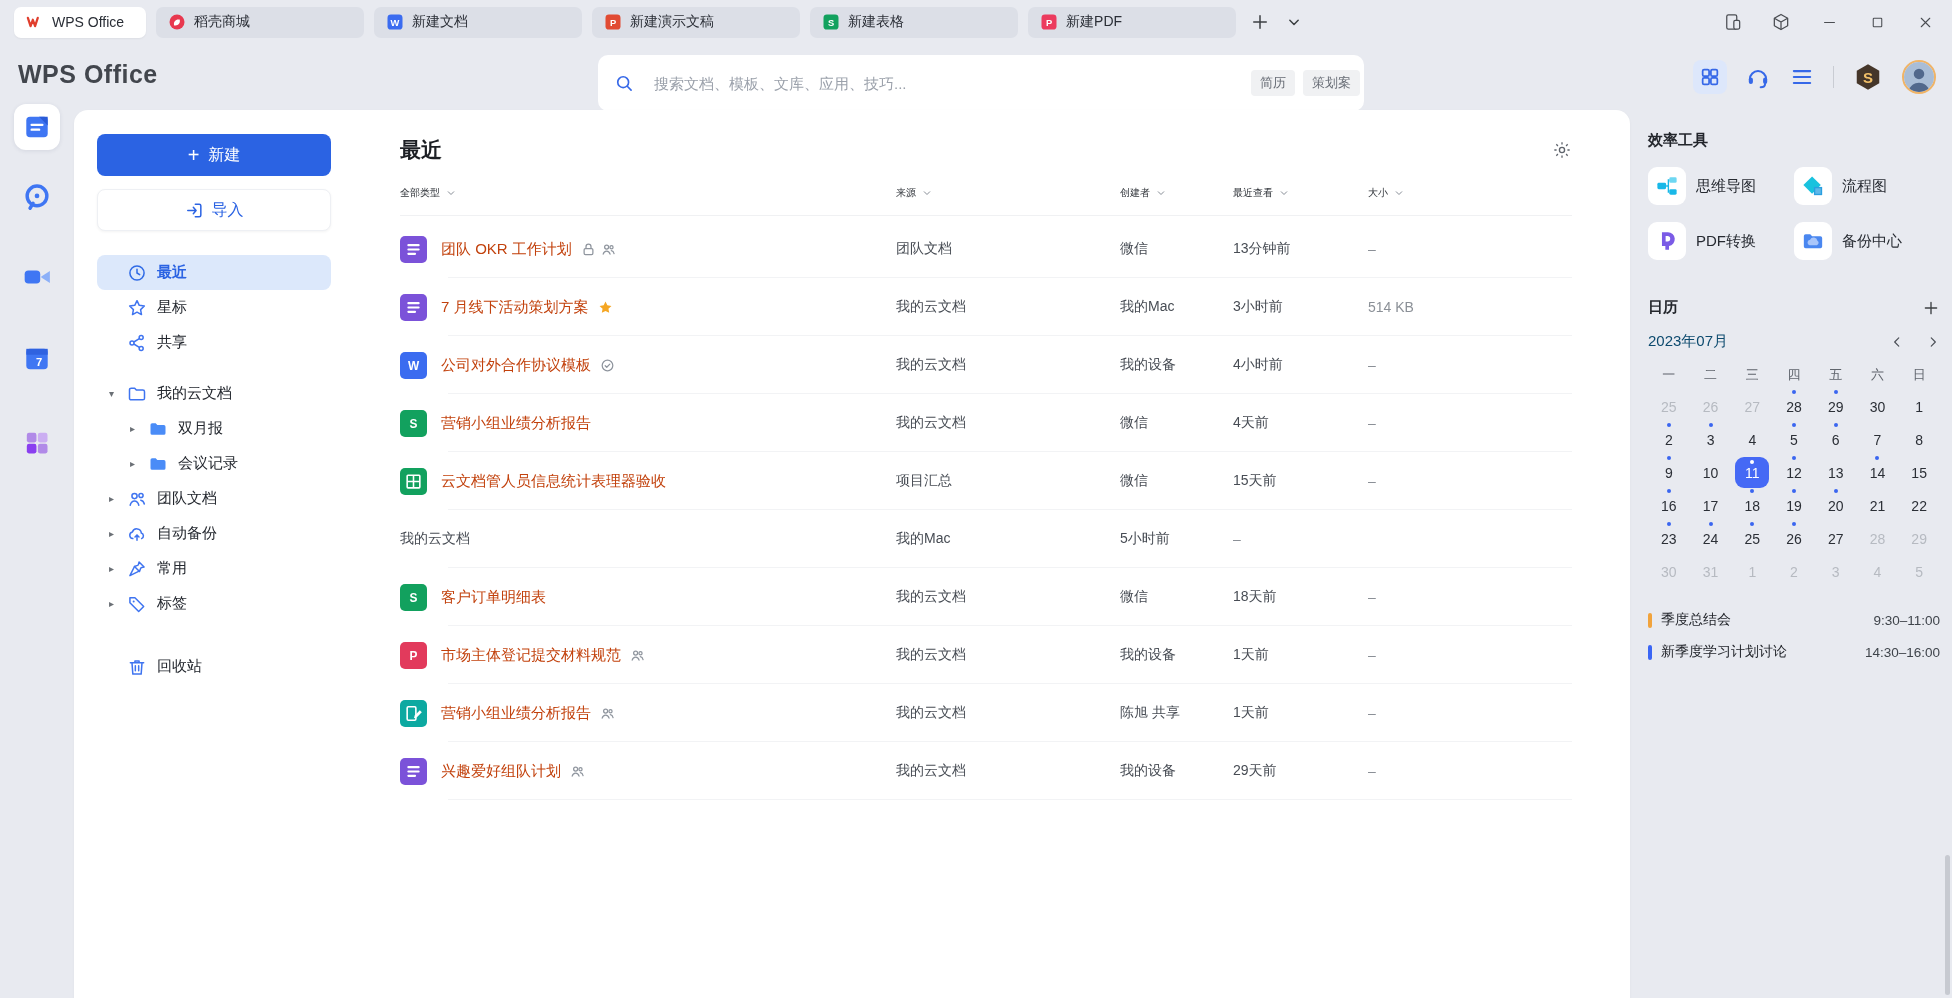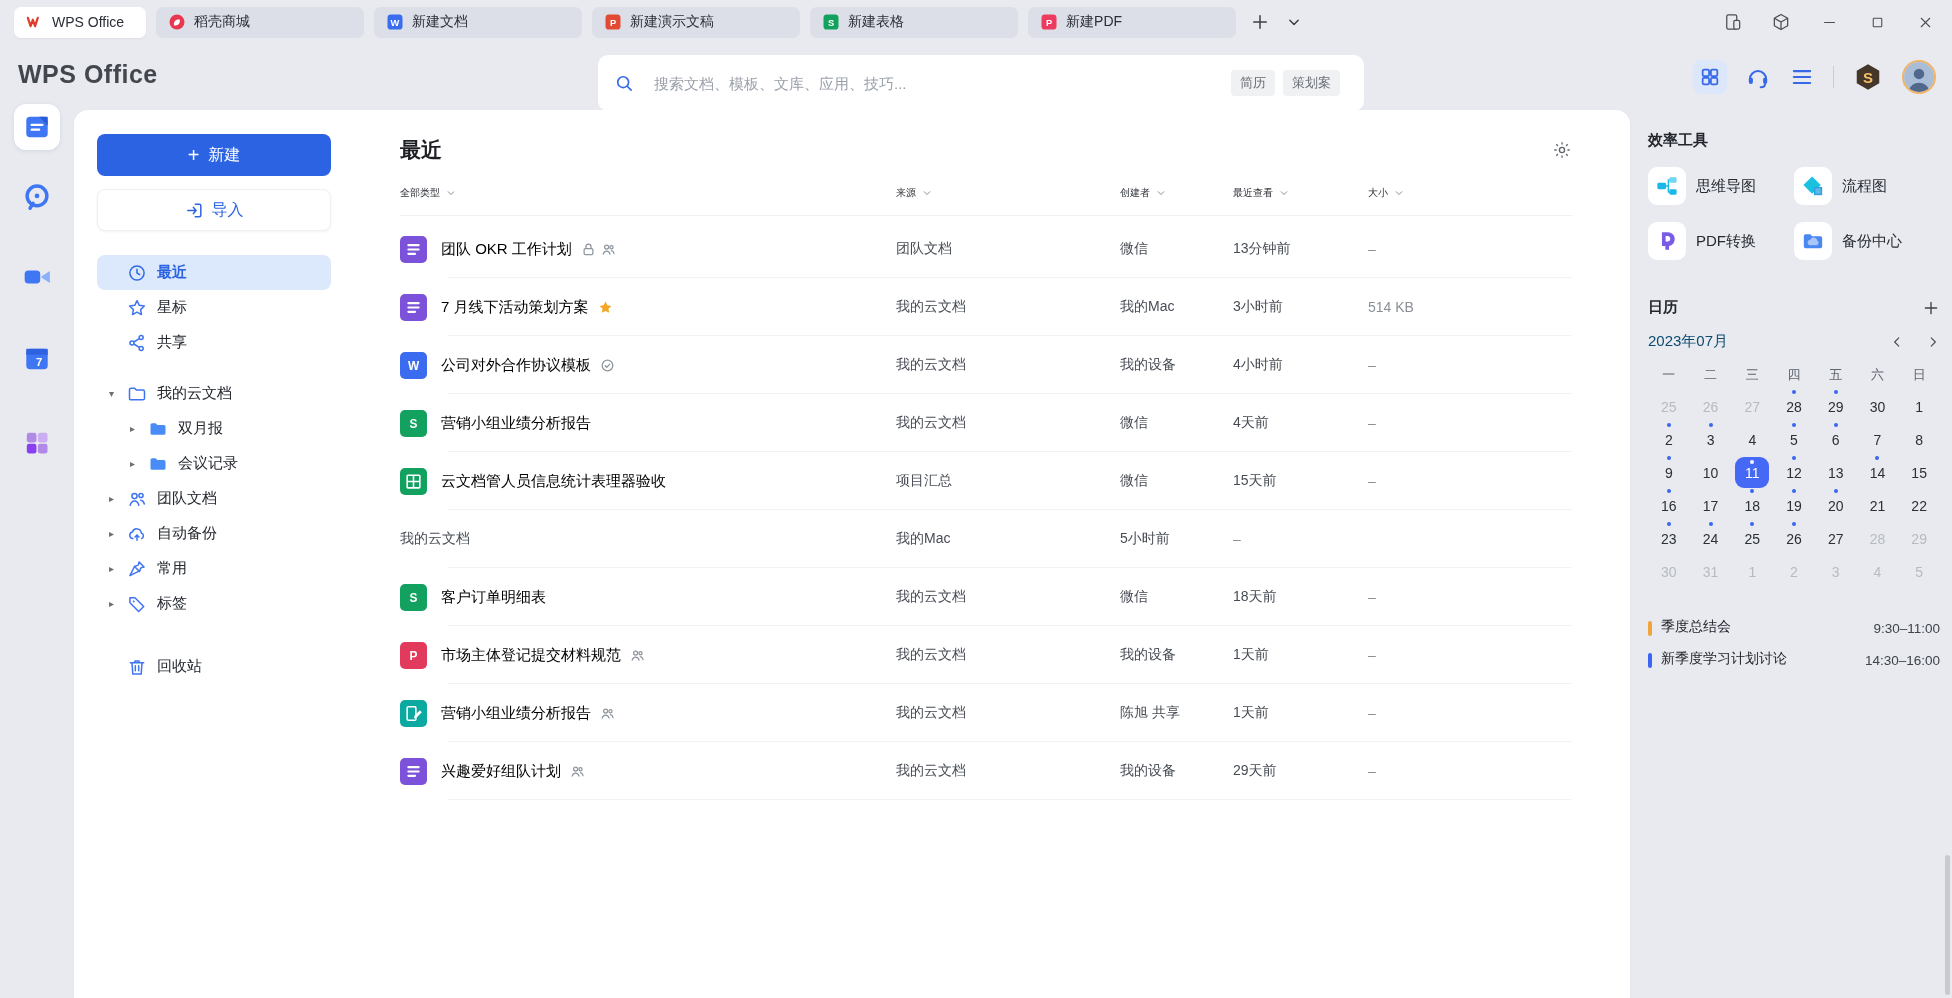--- a/index.html
+++ b/index.html
@@ -14,21 +14,21 @@
   .tab-icon{width:18px;height:18px;flex:0 0 18px}
   .tab-extra{width:20px;height:20px;margin-left:4px}
   .winctl{position:absolute;top:0;right:10px;height:44px;display:flex;align-items:center;gap:14px}
   .winctl span{width:34px;height:30px;display:flex;align-items:center;justify-content:center}
   .winctl svg{width:17px;height:17px}
   .winctl .lg svg{width:20px;height:20px}
 
   
   .header{height:66px;position:relative}
   .logo{position:absolute;left:18px;top:16px;font-size:25px;font-weight:700;color:#42464d;letter-spacing:.5px}
-  .search{position:absolute;left:598px;top:11px;width:766px;height:56px;background:#fff;border-radius:10px;display:flex;align-items:center;padding:0 24px 0 16px}
+  .search{position:absolute;left:598px;top:11px;width:766px;height:56px;background:#fff;border-radius:10px;display:flex;align-items:center;padding:0 4px 0 16px}
   .search .s-icon{width:20px;height:20px;flex:0 0 20px}
   .search input{flex:1;border:none;outline:none;font-size:15px;color:#2a2e36;margin-left:10px;background:transparent;font-family:inherit}
   .search input::placeholder{color:#9ba1ab}
   .chip{background:#f0f1f3;border-radius:4px;padding:4px 9px;font-size:13px;color:#676c75;margin-left:8px}
   .h-actions{position:absolute;right:16px;top:0;height:66px;display:flex;align-items:center;gap:18px}
   .hb{width:26px;height:26px}
   .hb.boxed{width:34px;height:34px;background:#dde7fb;border-radius:8px;padding:6px}
   .h-divider{width:1px;height:22px;background:#c9ccd3}
   .vip{width:32px;height:30px}
   .avatar{width:34px;height:34px;border-radius:50%;border:2px solid #f0b467;overflow:hidden}
@@ -70,21 +70,21 @@
   .filters{margin-top:22px}
   .f-cell{font-size:10px;color:#30343a;display:flex;align-items:center;gap:5px}
   .f-chev{width:12px;height:12px}
   .filters-divider{height:1px;background:#f0f1f3;margin-top:15px}
   .section-label{margin-top:20px;font-size:14px;color:#1c1f24}
   .rows{margin-top:4px}
   .row{height:58px;position:relative}
   .row::after{content:"";position:absolute;left:48px;right:0;bottom:0;height:1px;background:#f2f3f5}
   .name-cell{display:flex;align-items:center;min-width:0}
   .fi{width:27px;height:27px;border-radius:5px;flex:0 0 27px;padding:4px}
-  .fname{font-size:15px;color:#000000;margin-left:14px;white-space:nowrap}
+  .fname{font-size:15px;color:#c2410c;margin-left:14px;white-space:nowrap}
   .badges{display:flex;align-items:center;gap:5px;margin-left:9px}
   .badge{width:15px;height:15px}
   .cell{font-size:14px;color:#474c54}
   .cell.dim{color:#8b9097}
 
   
   .rpanel{position:absolute;left:1648px;top:110px;width:292px}
   .rp-title{font-size:15px;font-weight:700;color:#23262c;margin-top:21px}
   .tools{margin-top:13px;display:grid;grid-template-columns:146px 1fr;row-gap:9px}
   .tool{display:flex;align-items:center;gap:10px;height:46px}
@@ -99,21 +99,21 @@
   .weekdays{margin-top:15px;display:grid;grid-template-columns:repeat(7,1fr);font-size:13px;color:#60656d;text-align:center}
   .days{margin-top:6px;display:grid;grid-template-columns:repeat(7,1fr)}
   .day{height:33px;display:flex;align-items:center;justify-content:center}
   .day .box{width:34px;height:31px;border-radius:9px;display:flex;align-items:center;justify-content:center;position:relative;font-size:14px;color:#2b2f36}
   .day.muted .box{color:#b6bac1}
   .day .dot{position:absolute;top:-1px;left:50%;margin-left:-2px;width:4px;height:4px;border-radius:50%;background:#3a66f0;display:none}
   .day.hasdot .dot{display:block}
   .day.selected .box{background:#4569f5;color:#fff}
   .day.selected .dot{background:#fff;top:3px}
   .events{margin-top:16px}
-  .event{height:32px;display:flex;align-items:flex-end}
+  .event{height:32px;display:flex;align-items:center}
   .ev-bar{width:4px;height:15px;border-radius:2px;flex:0 0 4px}
   .ev-title{font-size:14px;color:#23262c;margin-left:9px;flex:1}
   .ev-time{font-size:13.5px;color:#3f444b}
   .right-scrollbar{position:absolute;right:2px;top:855px;width:5px;height:140px;border-radius:3px;background:#c7cad1}
 </style>
 </head>
 <body>
 
 <div class="tabbar">
   <div style="display:flex;gap:10px" id="tab-strip">

